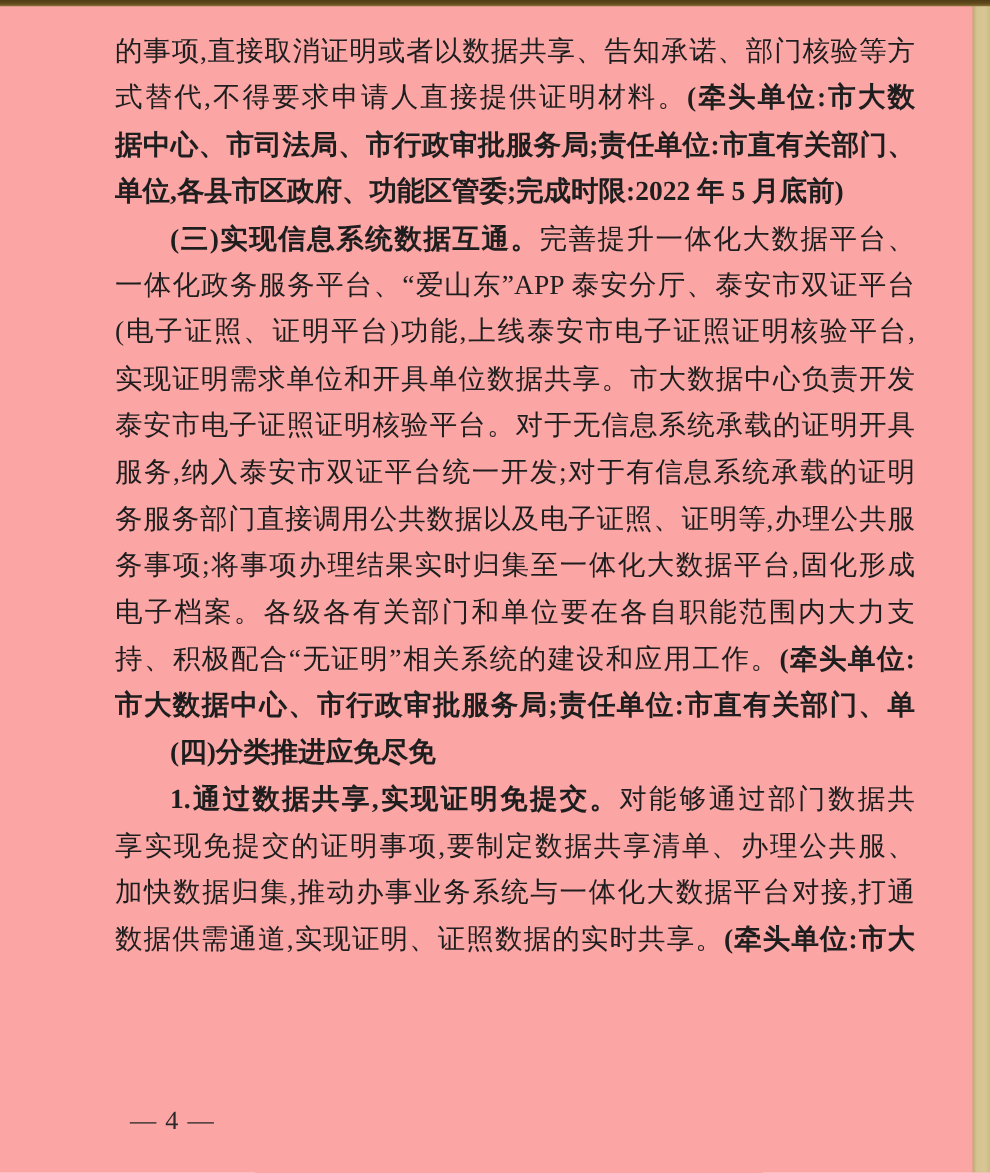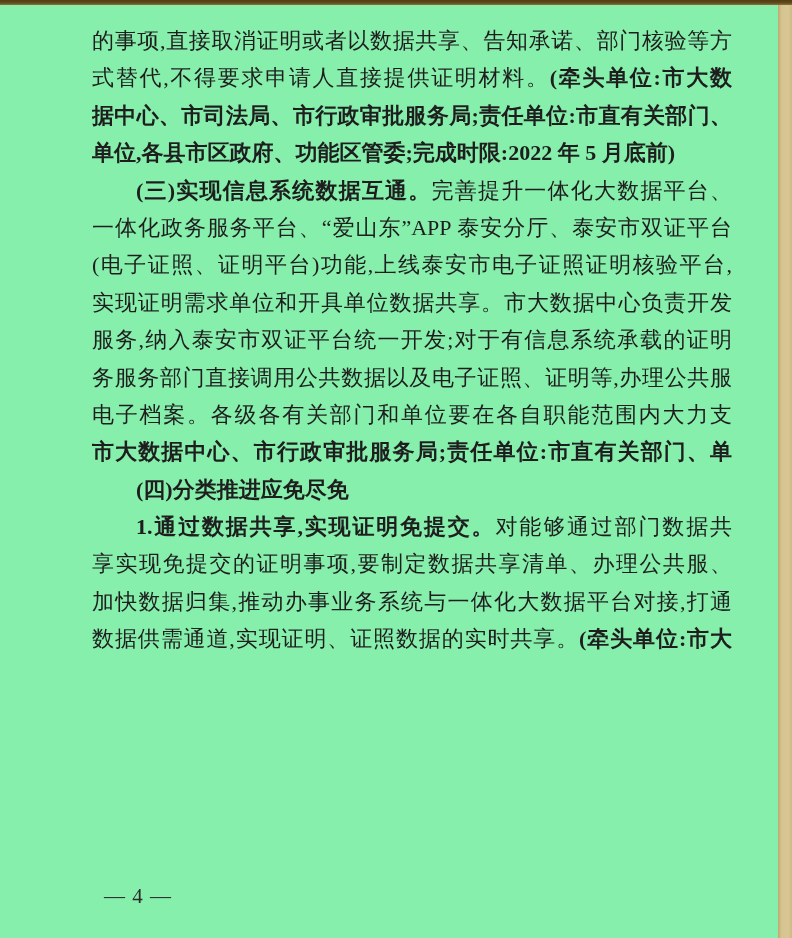--- a/index.html
+++ b/index.html
@@ -5,21 +5,21 @@
   * { margin: 0; padding: 0; box-sizing: border-box; }
   html, body { width: 792px; height: 938px; }
   body {
     background: #ffffff;
     font-family: "Liberation Serif", "DejaVu Serif", serif;
   }
   .page {
     position: relative;
     width: 792px;
     height: 938px;
-    background: #86efac;
+    background: #fca5a5;
     overflow: hidden;
   }
   
   .edge-top {
     position: absolute;
     top: 0; left: 0;
     width: 100%; height: 5px;
     background: linear-gradient(180deg, #4f3d15 0%, #61491c 55%, #8a7138 100%);
     z-index: 3;
   }
@@ -69,23 +69,26 @@
 
   <div class="doc-body" id="doc-body">
       <div class="line"><span class="run">的事项,直接取消证明或者以数据共享、告知承诺、部门核验等方</span></div>
       <div class="line"><span class="run">式替代,不得要求申请人直接提供证明材料。</span><span class="run b">(牵头单位:市大数</span></div>
       <div class="line"><span class="run b">据中心、市司法局、市行政审批服务局;责任单位:市直有关部门、</span></div>
       <div class="line last-left"><span class="run b">单位,各县市区政府、功能区管委;完成时限:2022 年 5 月底前)</span></div>
       <div class="line indent"><span class="run b">(三)实现信息系统数据互通。</span><span class="run">完善提升一体化大数据平台、</span></div>
       <div class="line"><span class="run">一体化政务服务平台、“爱山东”APP 泰安分厅、泰安市双证平台</span></div>
       <div class="line"><span class="run">(电子证照、证明平台)功能,上线泰安市电子证照证明核验平台,</span></div>
       <div class="line"><span class="run">实现证明需求单位和开具单位数据共享。市大数据中心负责开发</span></div>
+      <div class="line"><span class="run">泰安市电子证照证明核验平台。对于无信息系统承载的证明开具</span></div>
       <div class="line"><span class="run">服务,纳入泰安市双证平台统一开发;对于有信息系统承载的证明</span></div>
       <div class="line"><span class="run">务服务部门直接调用公共数据以及电子证照、证明等,办理公共服</span></div>
+      <div class="line"><span class="run">务事项;将事项办理结果实时归集至一体化大数据平台,固化形成</span></div>
       <div class="line"><span class="run">电子档案。各级各有关部门和单位要在各自职能范围内大力支</span></div>
+      <div class="line"><span class="run">持、积极配合“无证明”相关系统的建设和应用工作。</span><span class="run b">(牵头单位:</span></div>
       <div class="line"><span class="run b">市大数据中心、市行政审批服务局;责任单位:市直有关部门、单</span></div>
       <div class="line indent last-left"><span class="run b">(四)分类推进应免尽免</span></div>
       <div class="line indent"><span class="run b">1.通过数据共享,实现证明免提交。</span><span class="run">对能够通过部门数据共</span></div>
       <div class="line"><span class="run">享实现免提交的证明事项,要制定数据共享清单、办理公共服、</span></div>
       <div class="line"><span class="run">加快数据归集,推动办事业务系统与一体化大数据平台对接,打通</span></div>
       <div class="line"><span class="run">数据供需通道,实现证明、证照数据的实时共享。</span><span class="run b">(牵头单位:市大</span></div>
     </div>
 
   <div class="page-number">— 4 —</div>
 </div>

